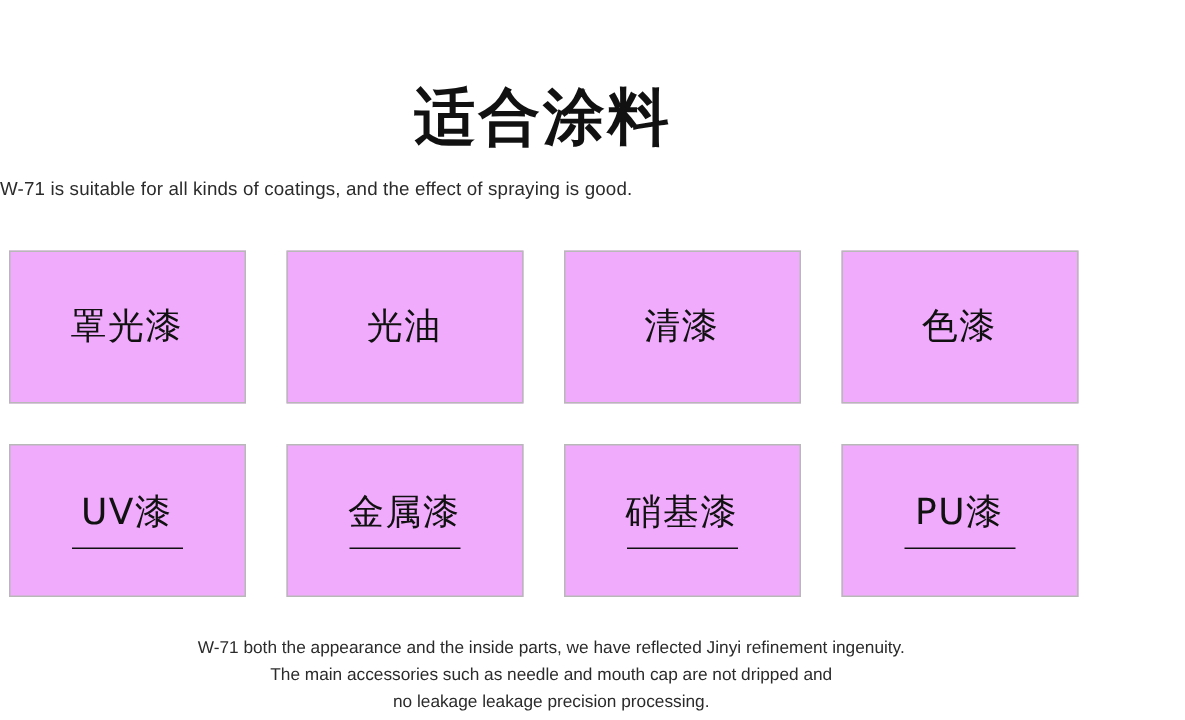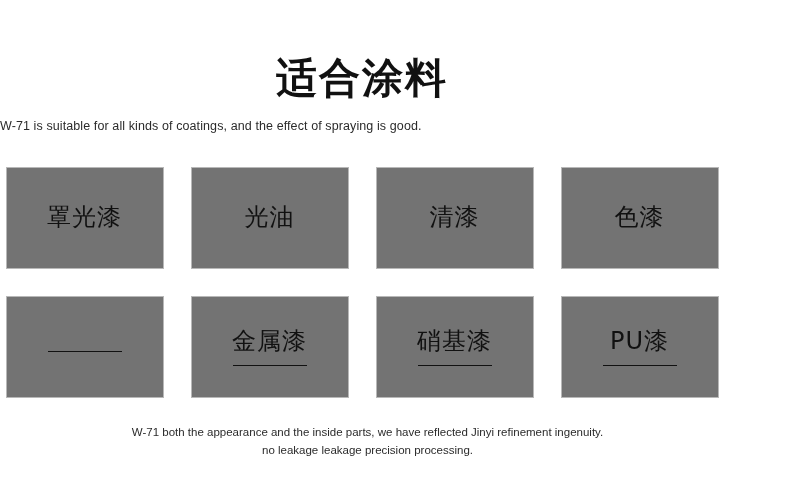--- a/index.html
+++ b/index.html
@@ -49,21 +49,21 @@
     justify-content: center;
   }
   .cell {
     height: 102px;
     border: 1px solid #b8b8b8;
     box-sizing: border-box;
     display: flex;
     flex-direction: column;
     align-items: center;
     justify-content: center;
-    background: #737373;
+    background: #f0abfc;
   }
   .cell-label {
     font-size: 24px;
     letter-spacing: 1px;
     color: #111111;
     line-height: 1.15;
     font-family: "DejaVu Sans", "Liberation Sans", sans-serif;
     text-align: center;
   }
   .cell-underline {
@@ -108,20 +108,21 @@
       <div class="cell-label">清漆</div>
 
     </div>
 
     <div class="cell no-rule">
       <div class="cell-label">色漆</div>
 
     </div>
 
     <div class="cell">
+      <div class="cell-label">UV漆</div>
       <div class="cell-underline" style="display: block;"></div>
     </div>
 
     <div class="cell">
       <div class="cell-label">金属漆</div>
       <div class="cell-underline" style="display: block;"></div>
     </div>
 
     <div class="cell">
       <div class="cell-label">硝基漆</div>
@@ -130,16 +131,17 @@
 
     <div class="cell">
       <div class="cell-label">PU漆</div>
       <div class="cell-underline" style="display: block;"></div>
     </div>
 
   </div>
 
   <div class="footer">
     <div>W-71 both the appearance and the inside parts, we have reflected Jinyi refinement ingenuity.</div>
+    <div>The main accessories such as needle and mouth cap are not dripped and</div>
     <div>no leakage leakage precision processing.</div>
   </div>
 
 </div>
 
 </body></html>

